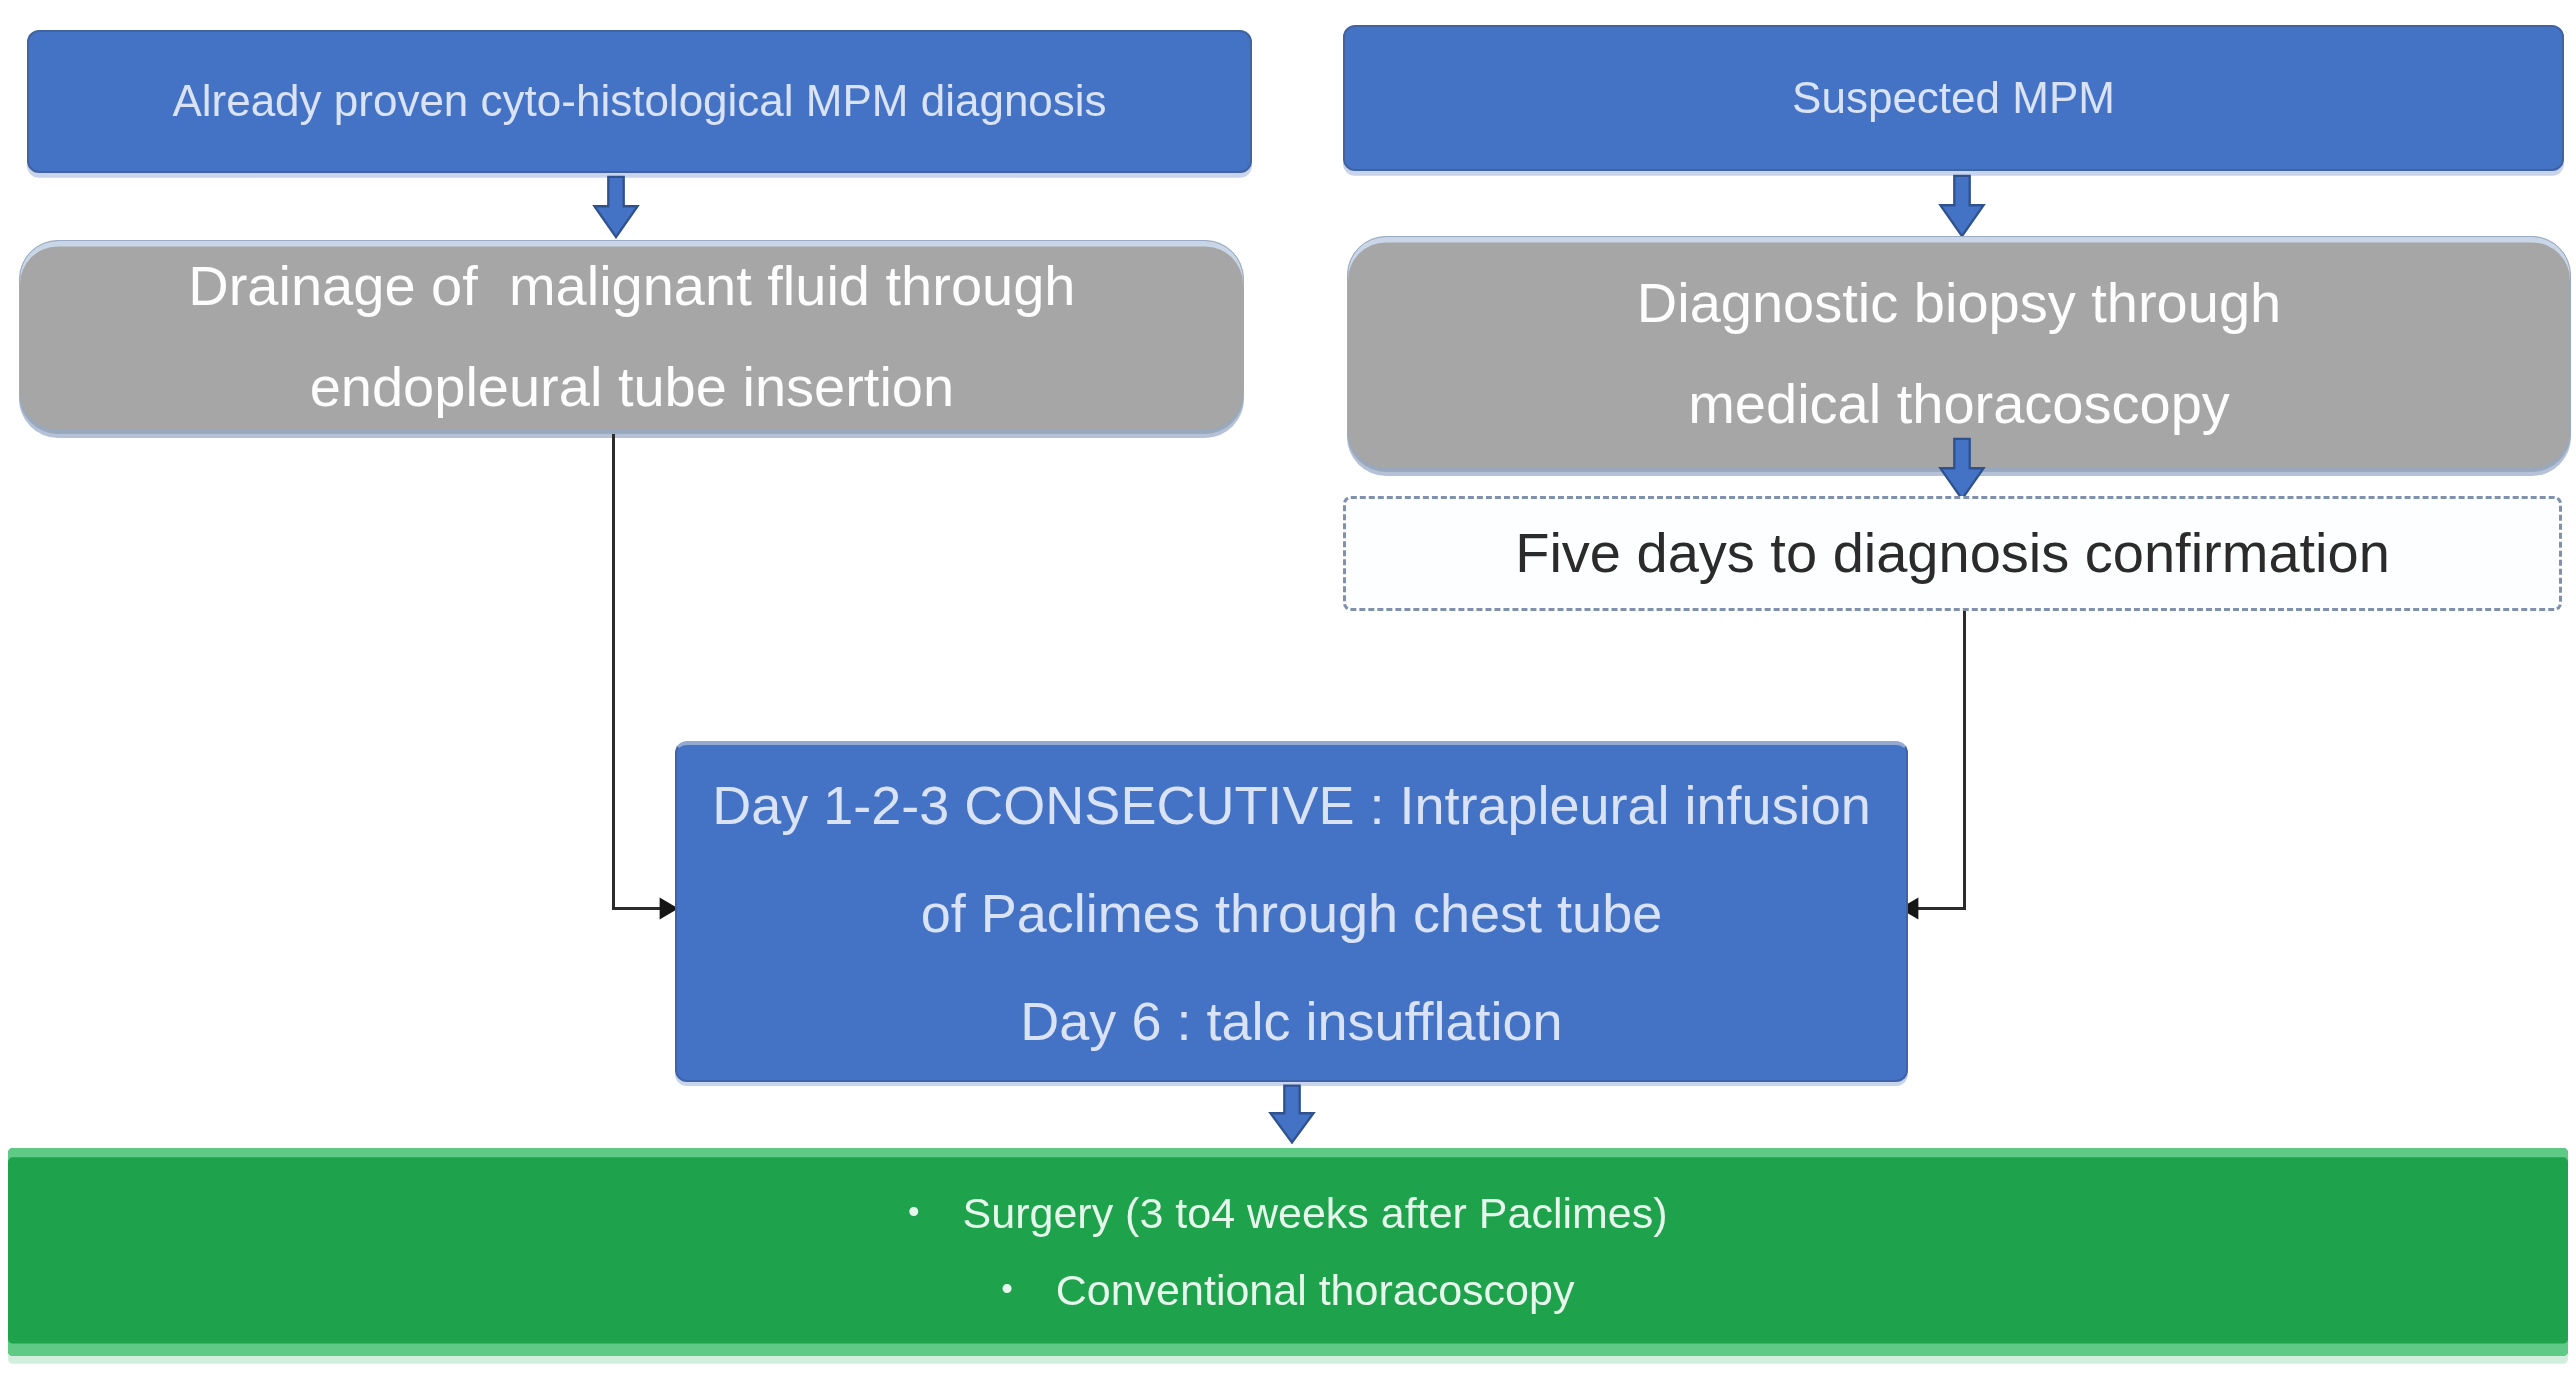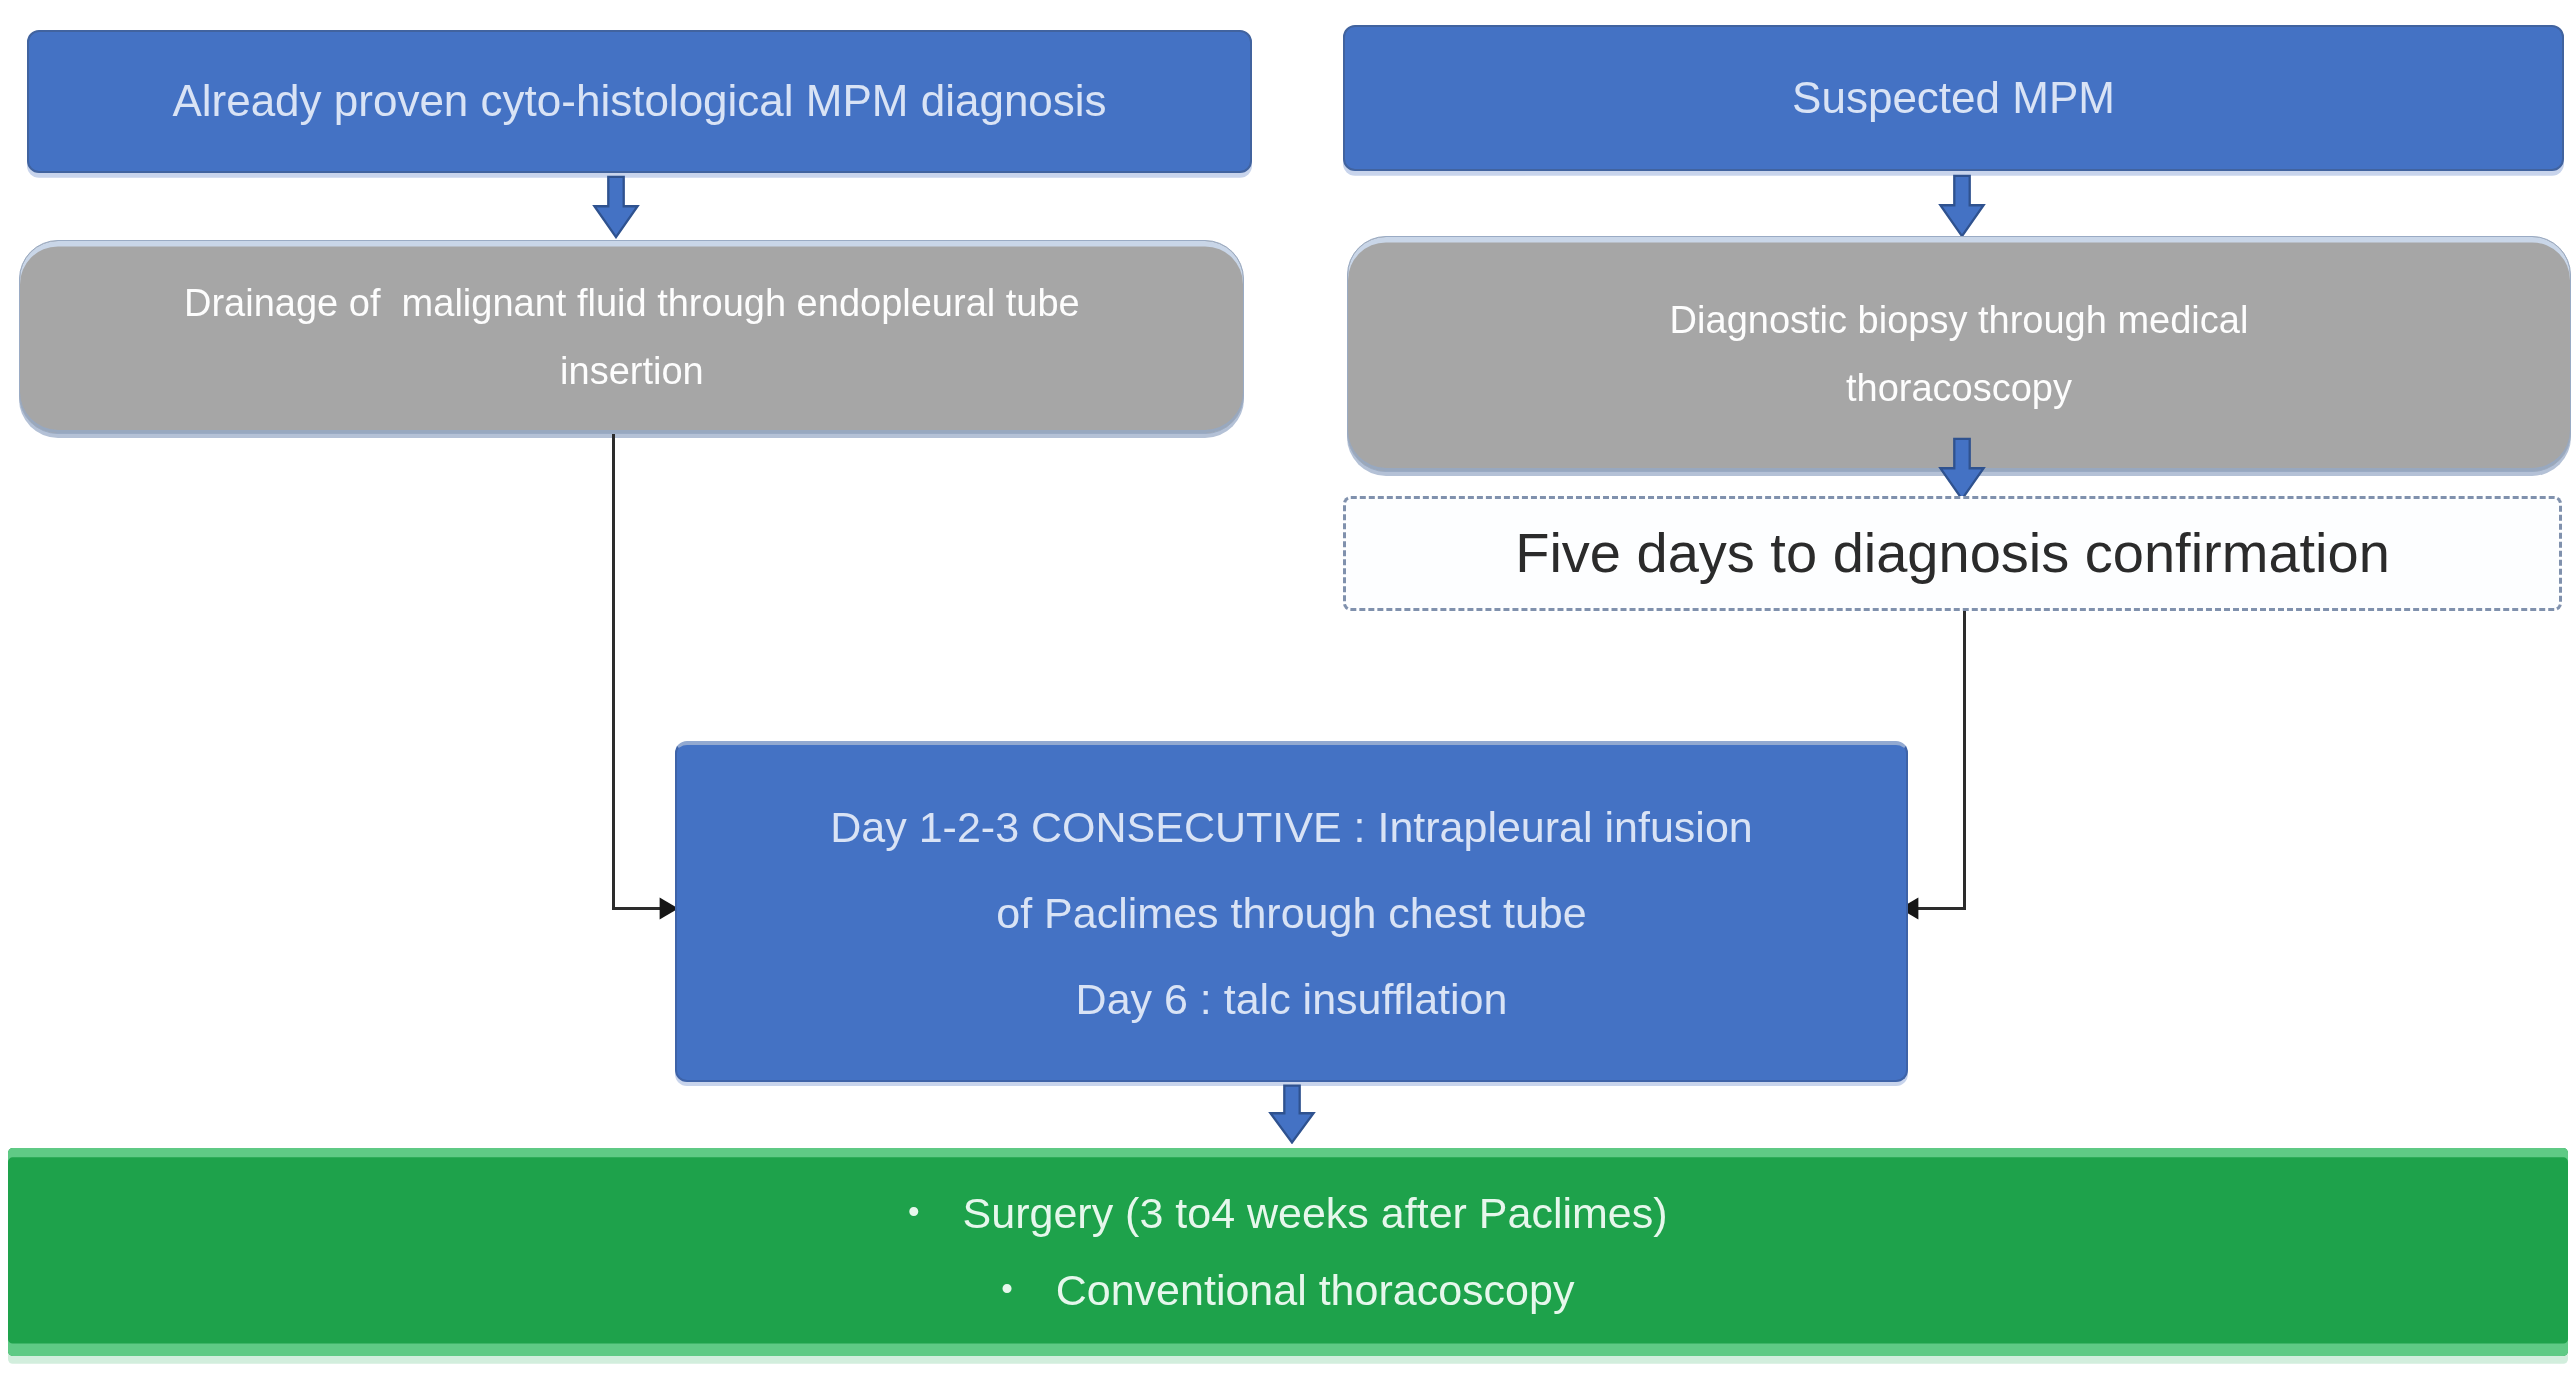--- a/index.html
+++ b/index.html
@@ -32,40 +32,40 @@
     border: 2.3px solid #41639f;
     box-shadow: 0 4.7px 0 #c8d4ec;
     color: #d9e3f5;
     font-size: 44px;
     line-height: 1.45;
   }
   .box-gray {
     background: #a6a6a6;
     border-radius: 39px;
     color: #fdfdfd;
-    font-size: 38px;
+    font-size: 56px;
     line-height: 1.8;
     box-shadow: inset 0 5.4px 0 #c9d6e8, inset 0 -3.1px 0 #98a8bf, 0 3.9px 0 #b4c1d6;
     border: 1.6px solid #9aabc4;
   }
   .box-dashed {
     background: #fdfeff;
     border: 3.9px dashed #8091ad;
     border-radius: 7.8px;
     color: #2b2b2b;
     font-size: 56px;
     line-height: 1.3;
   }
   .box-treatment {
     background: #4472c4;
     border: 2.3px solid #3e63a8;
     border-top: 4.7px solid #92a9d1;
     box-shadow: 0 3.9px 0 #c8d4ec;
     color: #d9e3f5;
-    font-size: 43px;
+    font-size: 54px;
     line-height: 2.0;
   }
   .box-green {
     background: #1ea24b;
     border-radius: 4.7px;
     box-shadow: inset 0 9.3px 0 #5fca85, inset 0 -12.4px 0 #5fca85, 0 7.8px 0 #d2eedd;
     color: #e6f7ec;
     font-size: 43px;
     line-height: 1.8;
     flex-direction: column;

